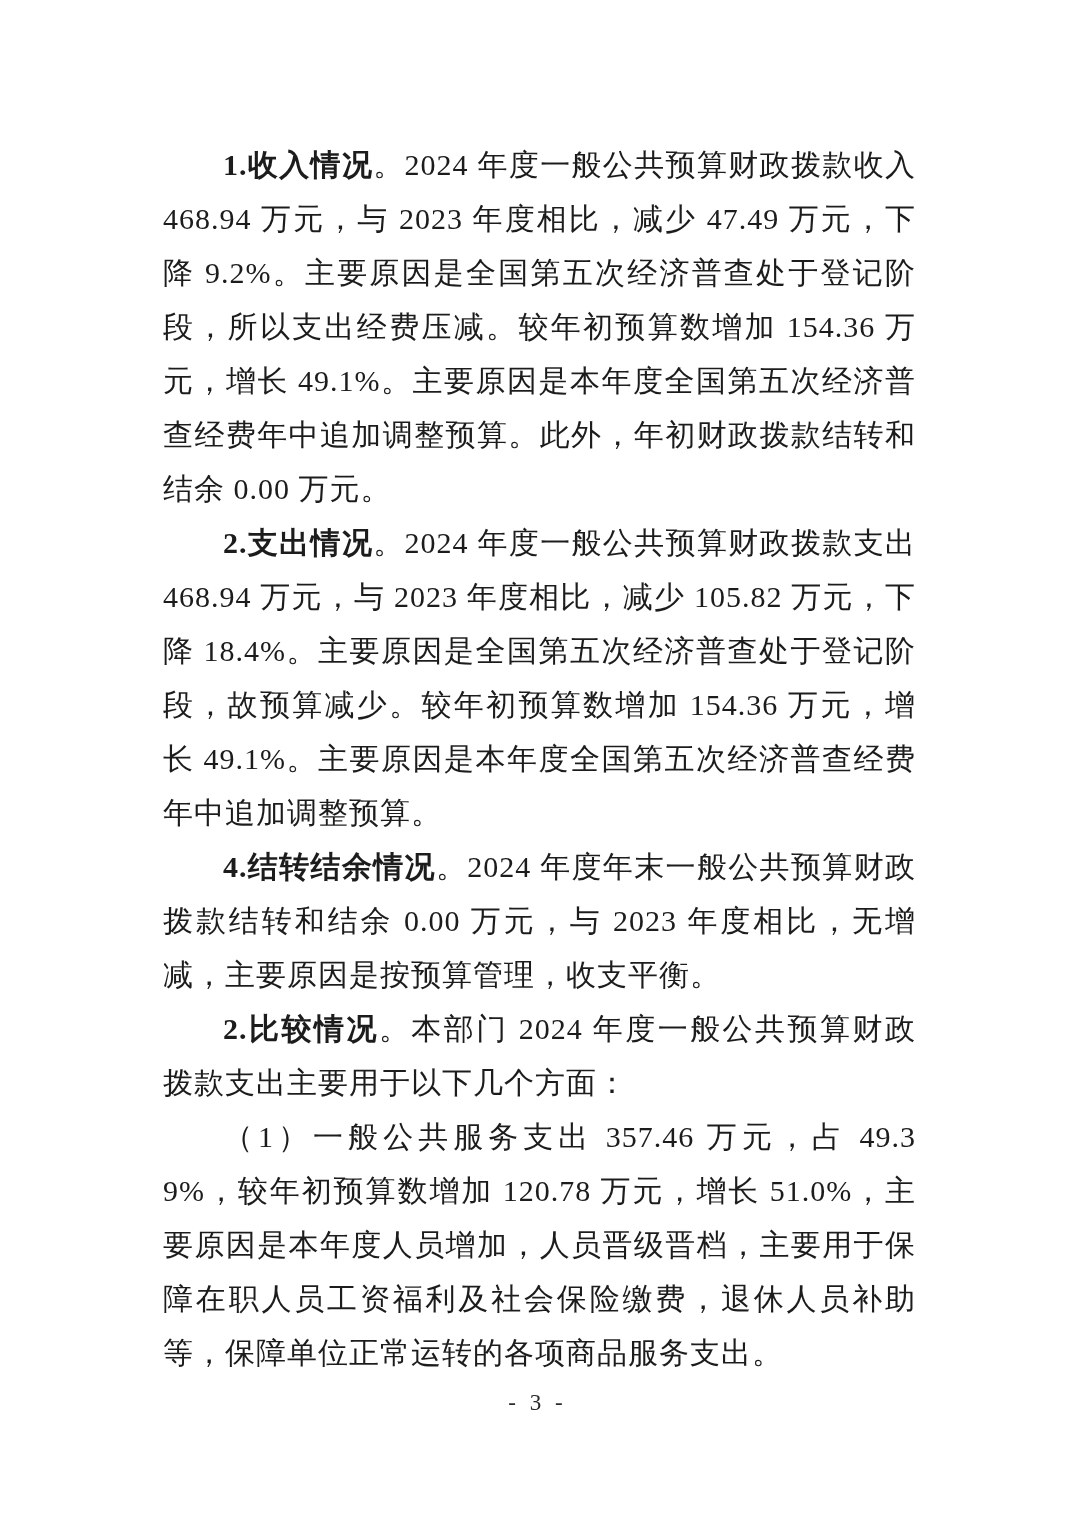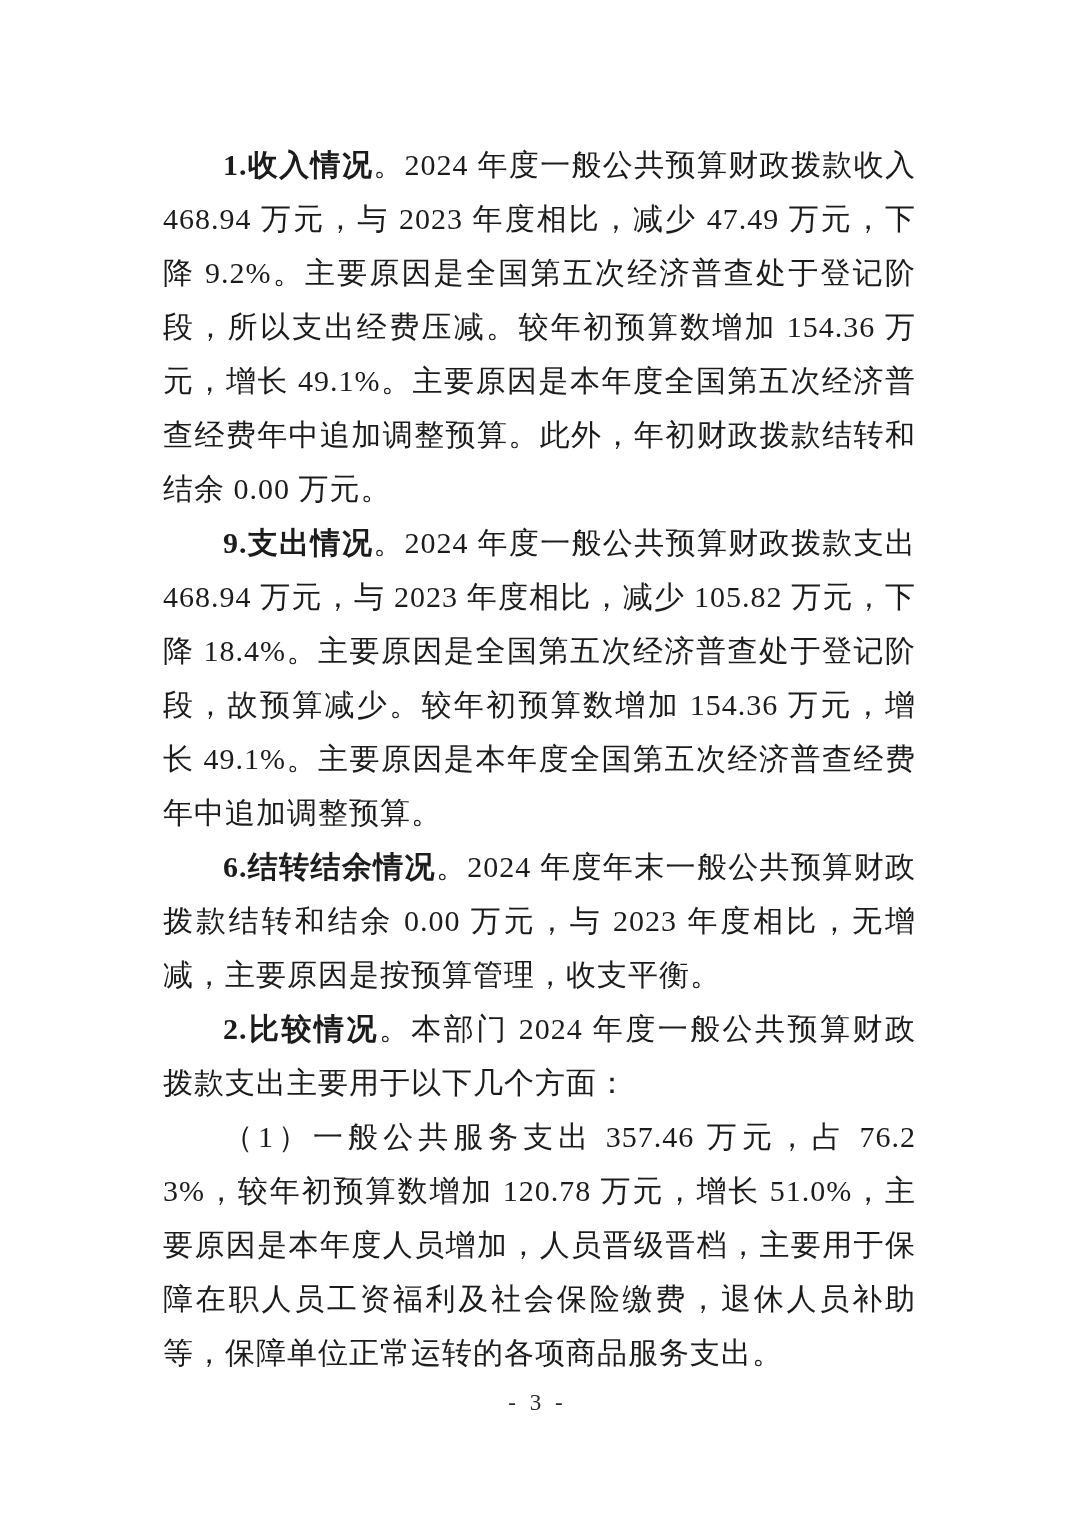--- a/index.html
+++ b/index.html
@@ -48,25 +48,25 @@
     color: #2b2b2b;
   }
 </style>
 </head>
 <body>
 
 <div class="page">
   <div class="content">
     <p class="para"><span class="para-heading">1.收入情况</span><span class="para-body">。2024 年度一般公共预算财政拨款收入 468.94 万元，与 2023 年度相比，减少 47.49 万元，下降 9.2%。主要原因是全国第五次经济普查处于登记阶段，所以支出经费压减。较年初预算数增加 154.36 万元，增长 49.1%。主要原因是本年度全国第五次经济普查经费年中追加调整预算。此外，年初财政拨款结转和结余 0.00 万元。</span></p>
 
-    <p class="para"><span class="para-heading">9.支出情况</span><span class="para-body">。2024 年度一般公共预算财政拨款支出 468.94 万元，与 2023 年度相比，减少 105.82 万元，下降 18.4%。主要原因是全国第五次经济普查处于登记阶段，故预算减少。较年初预算数增加 154.36 万元，增长 49.1%。主要原因是本年度全国第五次经济普查经费年中追加调整预算。</span></p>
+    <p class="para"><span class="para-heading">2.支出情况</span><span class="para-body">。2024 年度一般公共预算财政拨款支出 468.94 万元，与 2023 年度相比，减少 105.82 万元，下降 18.4%。主要原因是全国第五次经济普查处于登记阶段，故预算减少。较年初预算数增加 154.36 万元，增长 49.1%。主要原因是本年度全国第五次经济普查经费年中追加调整预算。</span></p>
 
-    <p class="para"><span class="para-heading">6.结转结余情况</span><span class="para-body">。2024 年度年末一般公共预算财政拨款结转和结余 0.00 万元，与 2023 年度相比，无增减，主要原因是按预算管理，收支平衡。</span></p>
+    <p class="para"><span class="para-heading">4.结转结余情况</span><span class="para-body">。2024 年度年末一般公共预算财政拨款结转和结余 0.00 万元，与 2023 年度相比，无增减，主要原因是按预算管理，收支平衡。</span></p>
 
     <p class="para"><span class="para-heading">2.比较情况</span><span class="para-body">。本部门 2024 年度一般公共预算财政拨款支出主要用于以下几个方面：</span></p>
 
-    <p class="para"><span class="para-heading"></span><span class="para-body">（1）一般公共服务支出 357.46 万元，占 76.23%，较年初预算数增加 120.78 万元，增长 51.0%，主要原因是本年度人员增加，人员晋级晋档，主要用于保障在职人员工资福利及社会保险缴费，退休人员补助等，保障单位正常运转的各项商品服务支出。</span></p>
+    <p class="para"><span class="para-heading"></span><span class="para-body">（1）一般公共服务支出 357.46 万元，占 49.39%，较年初预算数增加 120.78 万元，增长 51.0%，主要原因是本年度人员增加，人员晋级晋档，主要用于保障在职人员工资福利及社会保险缴费，退休人员补助等，保障单位正常运转的各项商品服务支出。</span></p>
   </div>
 
   <div class="page-footer">
     <span class="page-number">- 3 -</span>
   </div>
 </div>
 
 </body></html>

